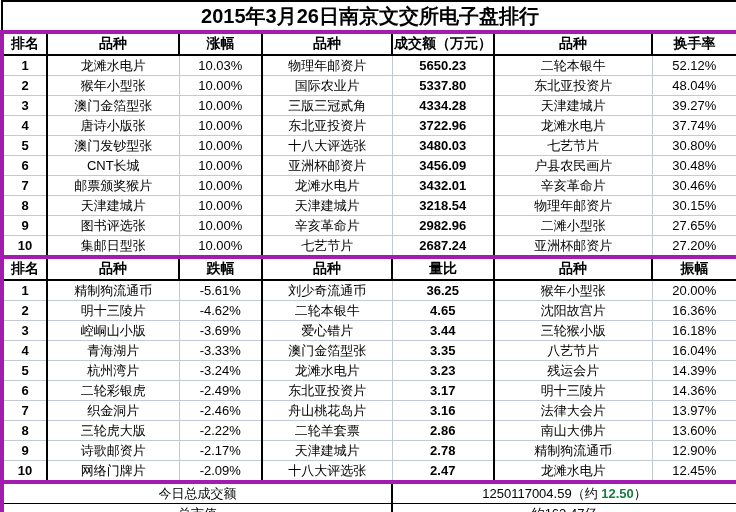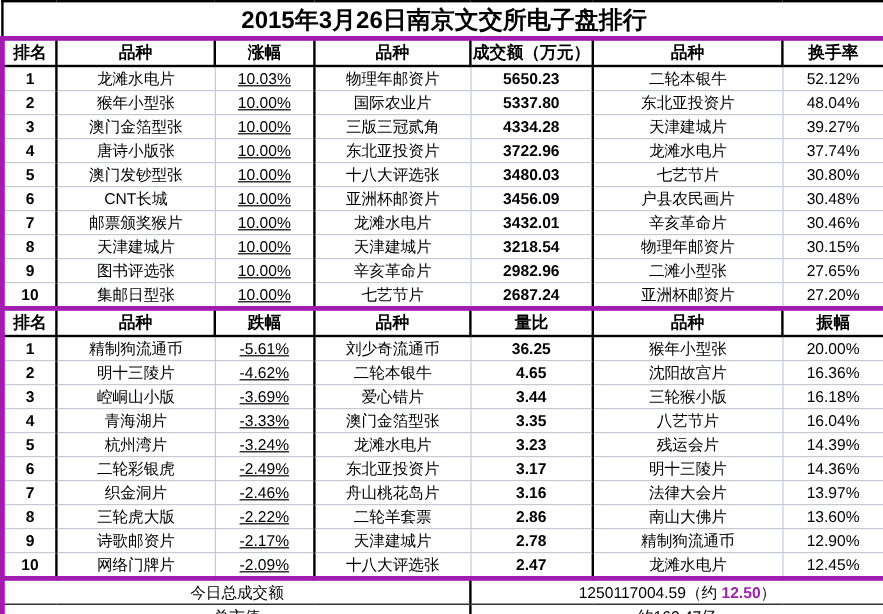--- a/index.html
+++ b/index.html
@@ -37,33 +37,33 @@
     border:2px solid #000;
   }
   .data-row td {
     height:19px;
     border-bottom:1px solid #c3cad6;
     font-size:13px;
   }
   tbody.sect { border:4px solid #a21caf;margin-left:36px; }
   .data-row td:nth-child(1){ font-weight:bold; border-right:2px solid #000; }
   .data-row td:nth-child(2){ border-right:1px solid #c3cad6; }
-  .data-row td:nth-child(3){ border-right:2px solid #000;text-decoration:underline; }
+  .data-row td:nth-child(3){ border-right:2px solid #000; }
   .data-row td:nth-child(4){ border-right:1px solid #c3cad6; }
   .data-row td:nth-child(5){ border-right:2px solid #000;font-weight:bold; }
   .data-row td:nth-child(6){ border-right:1px solid #c3cad6; }
   .footer-row td {
     height:19px;
     font-size:13px;
     border-left:2px solid #000;
     border-right:2px solid #000;
   }
   #summary-section tr:first-child td { border-top:2px solid #000; border-bottom:1px solid #000;text-align:center; }
   #summary-section tr:last-child td  { border-top:1px solid #000; border-bottom:2px solid #000; }
-  .red { color:#a21caf; font-weight:bold; }
+  .red { color:#15803d; font-weight:bold; }
 </style>
 </head>
 <body>
 
 <table class="rank">
   <colgroup>
     <col style="width:45px">
       <col style="width:132px">
       <col style="width:83px">
     <col style="width:130px">

